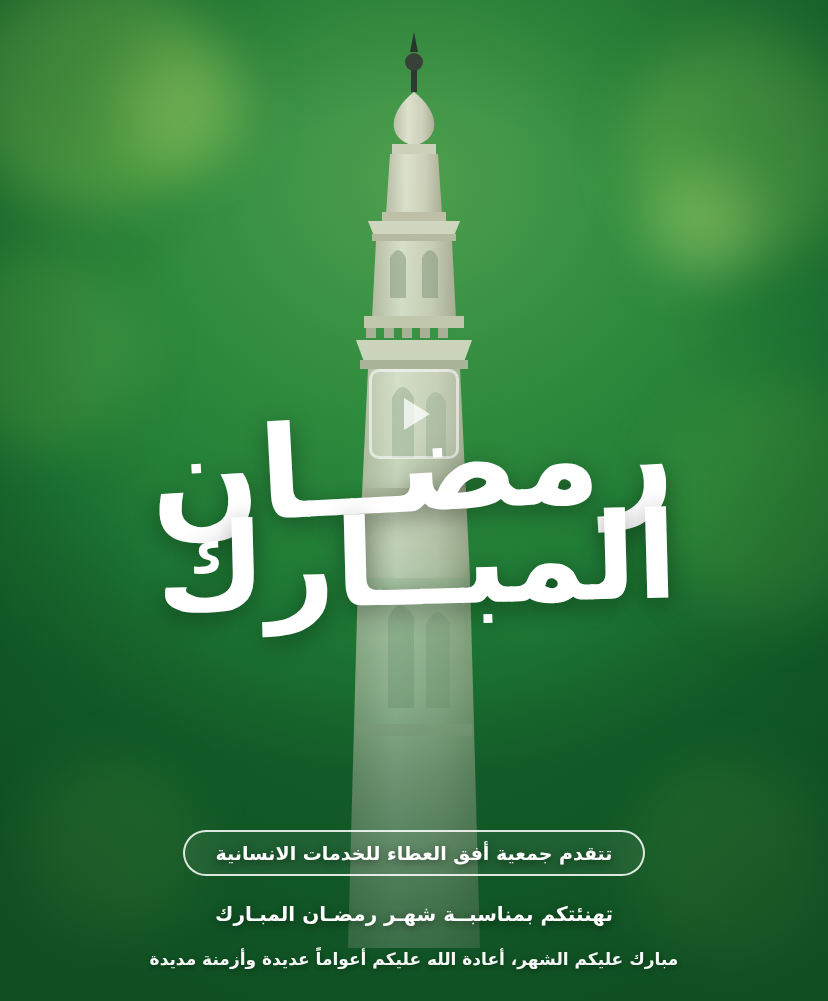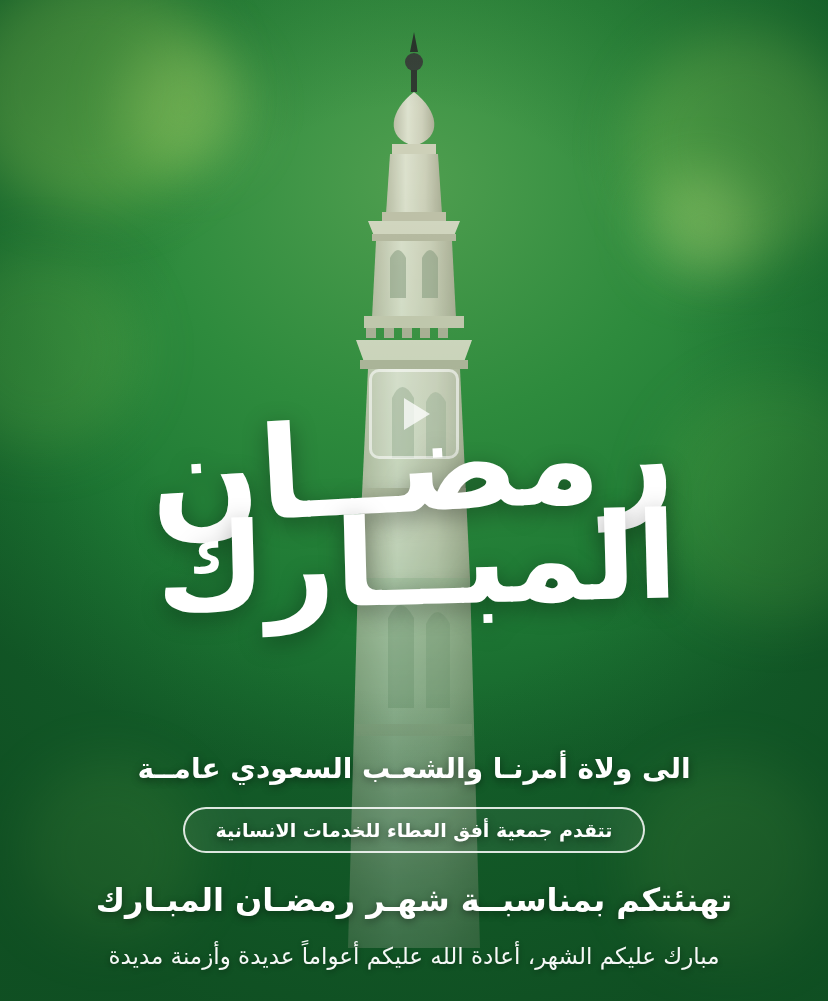--- a/index.html
+++ b/index.html
@@ -121,29 +121,29 @@
     border: 2px solid rgba(255,255,255,0.85);
     border-radius: 26px;
     padding: 10px 30px;
     font-size: 19px;
     font-weight: 700;
     background: rgba(255,255,255,0.06);
     margin-bottom: 24px;
     text-shadow: 0 2px 8px rgba(0,0,0,0.45);
   }
   .headline-2 {
-    font-size: 32px;
+    font-size: 20px;
     font-weight: 700;
     line-height: 1.45;
     margin-bottom: 20px;
     text-shadow: 0 2px 8px rgba(0,0,0,0.45);
   }
   .subline {
-    font-size: 23px;
-    font-weight: 400;
+    font-size: 17px;
+    font-weight: 700;
     opacity: 0.96;
     padding-bottom: 14px;
     text-shadow: 0 2px 6px rgba(0,0,0,0.4);
   }
 </style>
 </head>
 <body>
 
 <div class="poster">
 
@@ -222,19 +222,18 @@
   <div class="vignette"></div>
 
   <div class="play-badge"></div>
 
   <div class="calligraphy">
     <span>رمضــان</span>
     <span class="line2">المبــارك</span>
   </div>
 
   <div class="text-block">
-    <div class="headline-1">الى ولاة أمرنـا والشعـب السعودي عامــة</div>
     <div class="org-pill">تتقدم جمعية أفق العطاء للخدمات الانسانية</div>
     <div class="headline-2">تهنئتكم بمناسبــة شهـر رمضـان المبـارك</div>
     <div class="subline">مبارك عليكم الشهر، أعادة الله عليكم أعواماً عديدة وأزمنة مديدة</div>
   </div>
 
 </div>
 
 </body></html>

